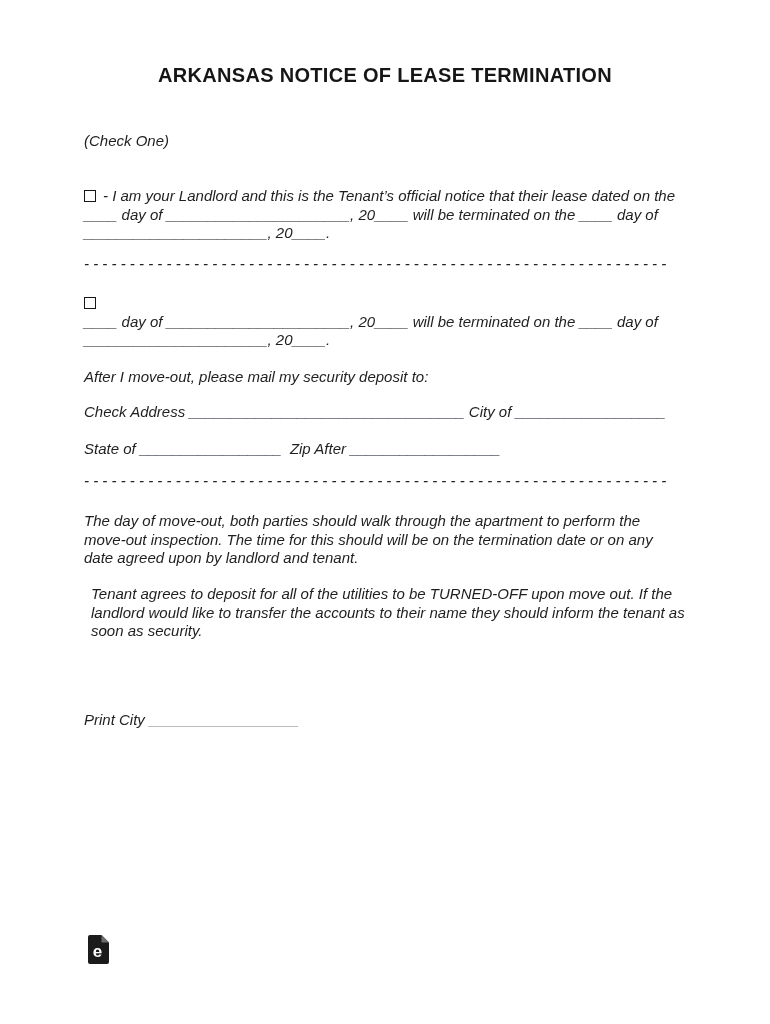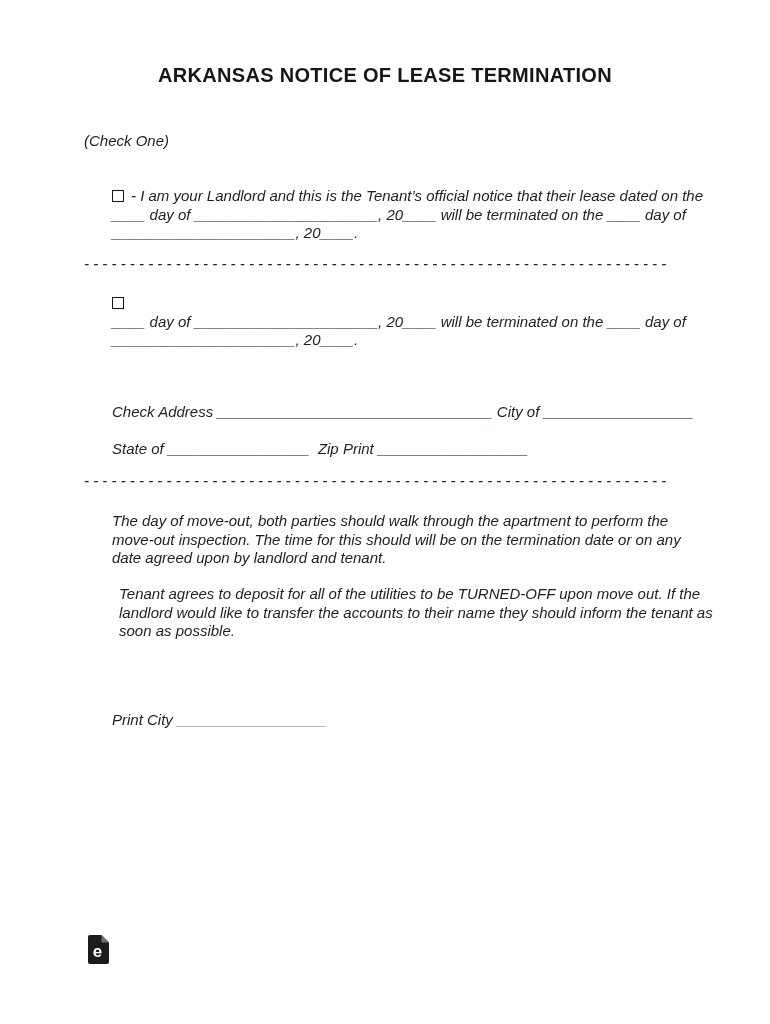--- a/index.html
+++ b/index.html
@@ -25,21 +25,21 @@
     letter-spacing: 0.3px;
     color: #161616;
   }
   .block {
     position: absolute;
     left: 84px;
     width: 608px;
     font-style: italic;
   }
   .indented { left: 91px; }
-  .line { white-space: nowrap; margin-left: 28px; }
+  .line { white-space: nowrap; }
   .sep {
     white-space: nowrap;
     overflow: hidden;
     color: #222222;
   }
   .checkbox {
     display: inline-block;
     width: 10px;
     height: 10px;
     border: 1.4px solid #161616;
@@ -75,47 +75,48 @@
   </div>
 
   <div class="block sep" style="top:255px">- - - - - - - - - - - - - - - - - - - - - - - - - - - - - - - - - - - - - - - - - - - - - - - - - - - - - - - - - - - - - - - -</div>
 
   <div class="block" style="top:294px">
     <div class="line"><span class="checkbox"></span></div>
     <div class="line">____ day of ______________________, 20____ will be terminated on the ____ day of</div>
     <div class="line">______________________, 20____.</div>
   </div>
 
+  <div class="block" style="top:368px">After I move-out, please mail my security deposit to:</div>
 
   <div class="block line" style="top:403px">
     <span>Check Address</span>
     <span class="blank blank-gray">_________________________________</span>
     <span>City of</span>
     <span class="blank blank-gray">__________________</span>
   </div>
 
   <div class="block line" style="top:440px">
     <span>State of</span>
     <span class="blank blank-gray" style="margin-right:4px">_________________</span>
-    <span>Zip Print</span>
+    <span>Zip After</span>
     <span class="blank blank-gray">__________________</span>
   </div>
 
   <div class="block sep" style="top:472px">- - - - - - - - - - - - - - - - - - - - - - - - - - - - - - - - - - - - - - - - - - - - - - - - - - - - - - - - - - - - - - - -</div>
 
   <div class="block" style="top:512px">
     <div class="line">The day of move-out, both parties should walk through the apartment to perform the</div>
     <div class="line">move-out inspection. The time for this should will be on the termination date or on any</div>
     <div class="line">date agreed upon by landlord and tenant.</div>
   </div>
 
   <div class="block indented" style="top:585px">
     <div class="line">Tenant agrees to deposit for all of the utilities to be TURNED-OFF upon move out. If the</div>
     <div class="line">landlord would like to transfer the accounts to their name they should inform the tenant as</div>
-    <div class="line">soon as possible.</div>
+    <div class="line">soon as security.</div>
   </div>
 
 
   <div class="block line" style="top:711px">
     <span>Print City</span>
     <span class="blank blank-medium">__________________</span>
   </div>
 
   <div class="logo">
     <svg width="21" height="29" viewBox="0 0 21 29">

